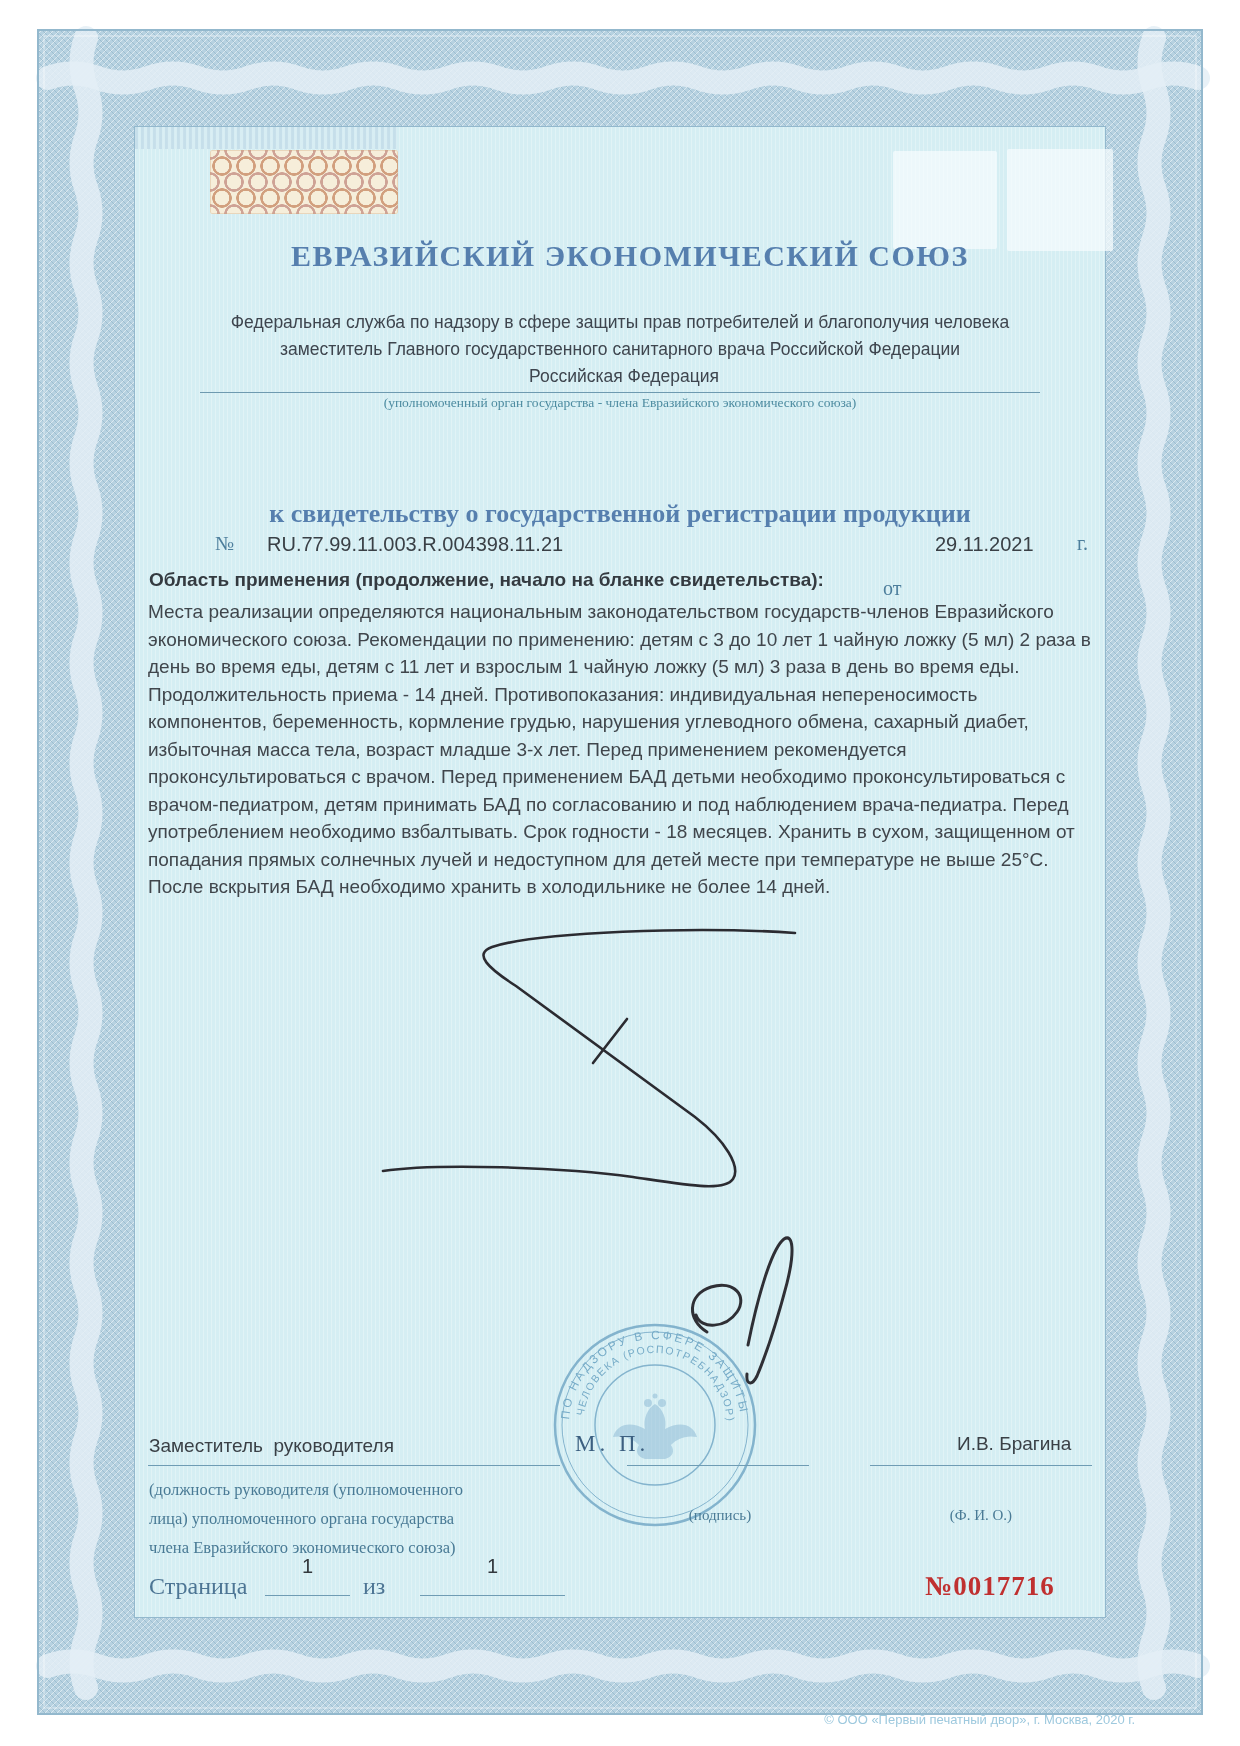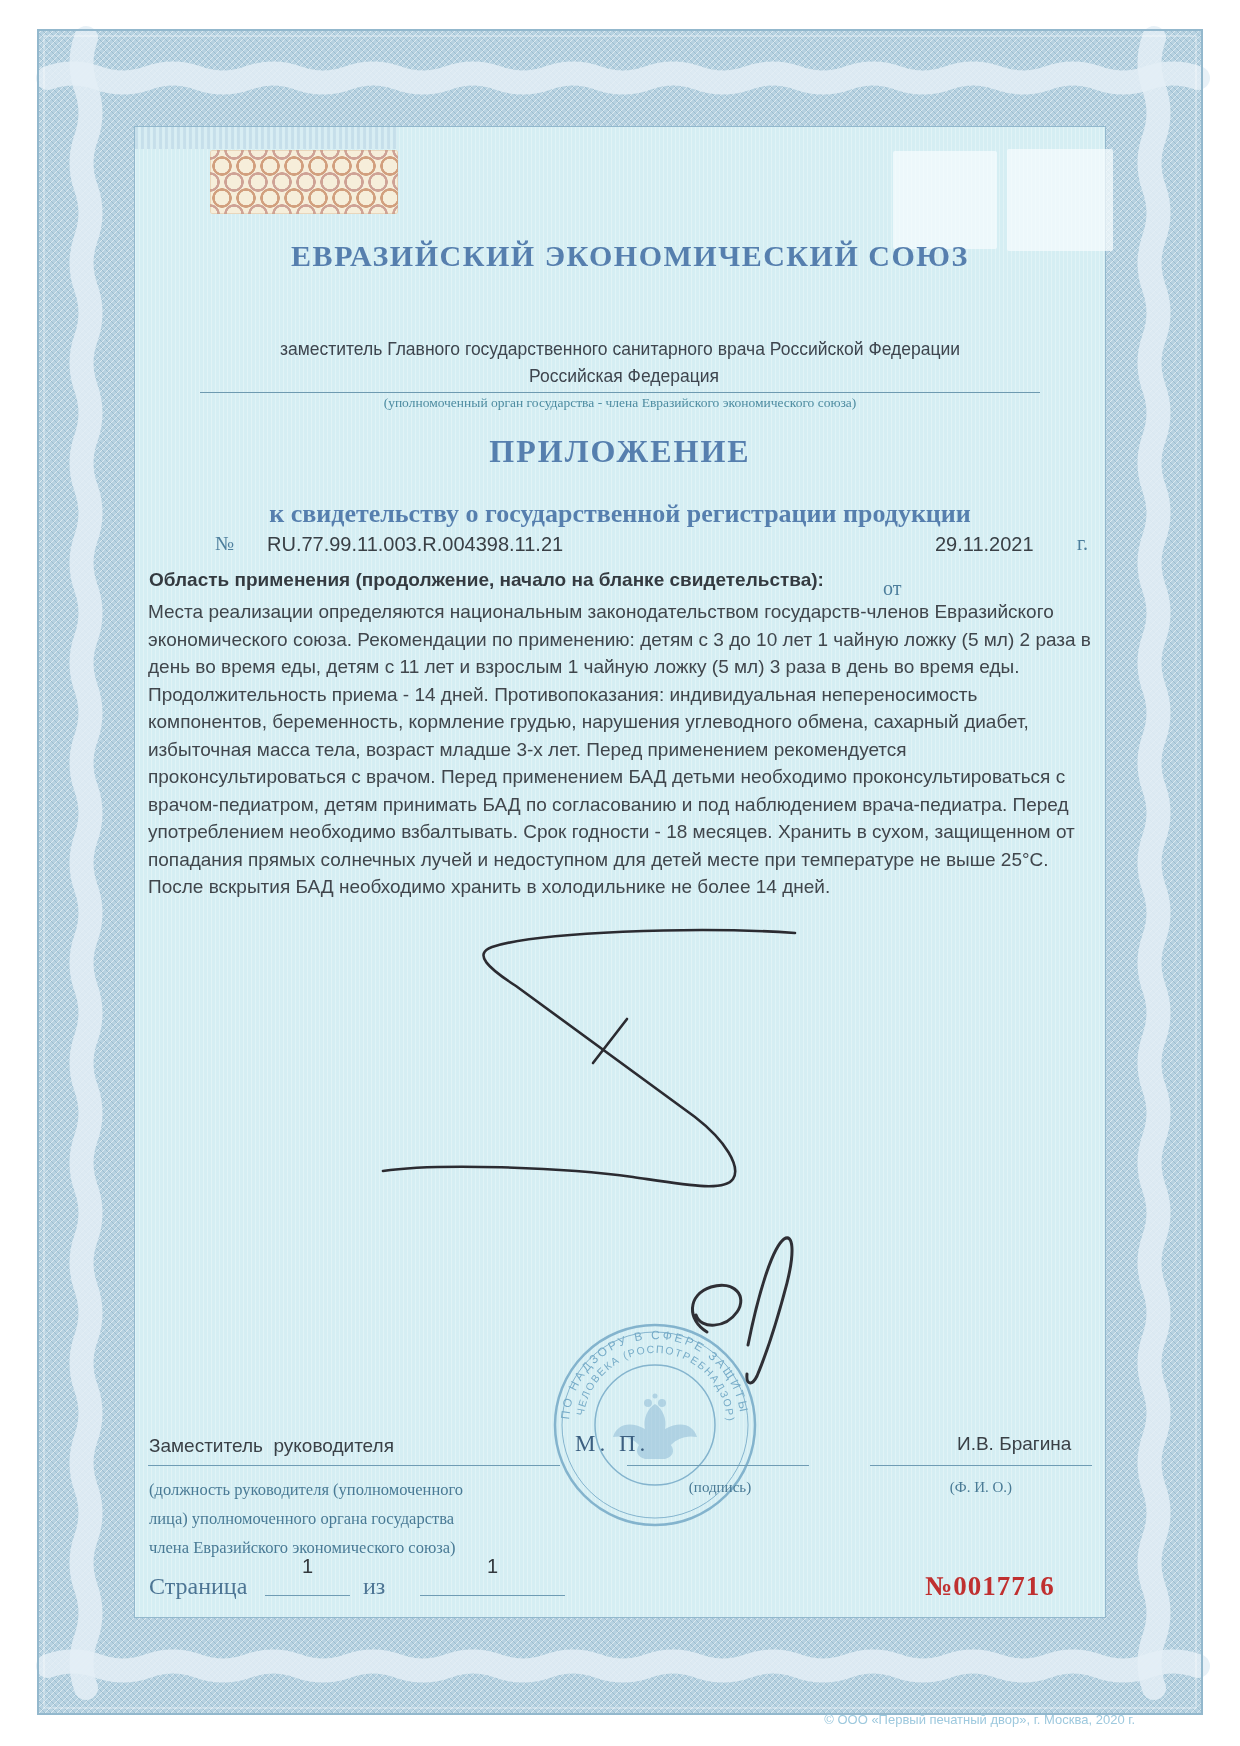--- a/index.html
+++ b/index.html
@@ -44,21 +44,21 @@
   .strip{
     left:0;top:0;width:262px;height:22px;opacity:.8;
     background:repeating-linear-gradient(90deg,#c2dbe8 0 3px,#d8edf3 3px 6px);
   }
   .overlay{position:absolute;left:0;top:0;width:970px;height:1490px;pointer-events:none;}
   .sig-line{border-top:1.5px solid #6f9cb4;height:0;}
   .pos-label{left:14px;top:1308px;font-size:19px;color:#3a4046;white-space:pre;}
   .caption{font-family:"Liberation Serif",serif;color:#497a95;font-size:16.5px;line-height:29px;}
   .mp{left:440px;top:1304px;font-size:23px;color:#3c5f80;letter-spacing:4px;text-align:right;}
   .name{left:822px;top:1306px;font-size:19px;color:#3a4046;}
-  .small-cap{font-size:15px;text-align:center;}
+  .small-cap{font-size:15px;text-align:center;margin-top:28px;}
   .page-word{left:14px;top:1446px;font-size:24px;color:#4d7594;}
   .page-num{font-size:20px;color:#33383d;text-align:center;}
   .serial{left:790px;top:1444px;font-size:27px;color:#c03030;letter-spacing:1px;font-weight:bold;}
   .copyright{position:absolute;right:105px;top:1712px;font-size:13px;color:#9ec9de;}
 </style>
 </head>
 <body>
 
 <svg class="frame" viewBox="0 0 1240 1746">
   <defs>
@@ -79,26 +79,26 @@
 </svg>
 
 <div class="doc">
 
   <div class="abs strip"></div>
   <div class="abs hologram"></div>
   <div class="abs white-box" style="left:758px;top:24px;width:104px;height:98px;"></div>
   <div class="abs white-box" style="left:872px;top:22px;width:106px;height:102px;"></div>
 
   <div class="abs center serif blue-head union-title">ЕВРАЗИЙСКИЙ ЭКОНОМИЧЕСКИЙ СОЮЗ</div>
+  <div class="abs center org-line" style="top:185px;">Федеральная служба по надзору в сфере защиты прав потребителей и благополучия человека</div>
   <div class="abs center org-line" style="top:212px;">заместитель Главного государственного санитарного врача Российской Федерации</div>
   <div class="abs center org-line" style="top:239px;padding-left:8px;">Российская Федерация</div>
   <div class="abs rule" style="left:65px;top:265px;width:840px;"></div>
   <div class="abs center serif org-note">(уполномоченный орган государства - члена Евразийского экономического союза)</div>
 
-  <div class="abs center serif blue-head main-title">ПРИЛОЖЕНИЕ</div>
   <div class="abs center serif blue-head subtitle">к свидетельству о государственной регистрации продукции</div>
 
   <div class="abs serif teal reg-label" style="left:80px;">№</div>
   <div class="abs reg-value" style="left:132px;">RU.77.99.11.003.R.004398.11.21</div>
   <div class="abs serif teal reg-label" style="left:748px;margin-top:45px;">от</div>
   <div class="abs reg-value" style="left:800px;">29.11.2021</div>
   <div class="abs serif teal reg-label" style="left:942px;">г.</div>
 
   <div class="abs body-heading">Область применения (продолжение, начало на бланке свидетельства):</div>
   <div class="abs body-par">Места реализации определяются национальным законодательством государств-членов Евразийского экономического союза. Рекомендации по применению: детям с 3 до 10 лет 1 чайную ложку (5 мл) 2 раза в день во время еды, детям с 11 лет и взрослым 1 чайную ложку (5 мл) 3 раза в день во время еды. Продолжительность приема - 14 дней. Противопоказания: индивидуальная непереносимость компонентов, беременность, кормление грудью, нарушения углеводного обмена, сахарный диабет, избыточная масса тела, возраст младше 3-х лет. Перед применением рекомендуется проконсультироваться с врачом. Перед применением БАД детьми необходимо проконсультироваться с врачом-педиатром, детям принимать БАД по согласованию и под наблюдением врача-педиатра. Перед употреблением необходимо взбалтывать. Срок годности - 18 месяцев. Хранить в сухом, защищенном от попадания прямых солнечных лучей и недоступном для детей месте при температуре не выше 25°С. После вскрытия БАД необходимо хранить в холодильнике не более 14 дней.</div>

